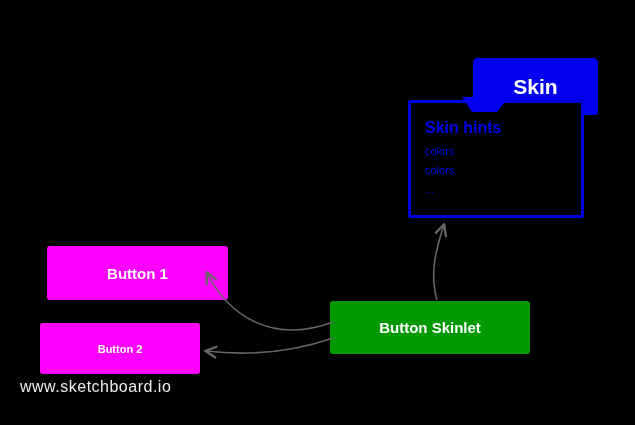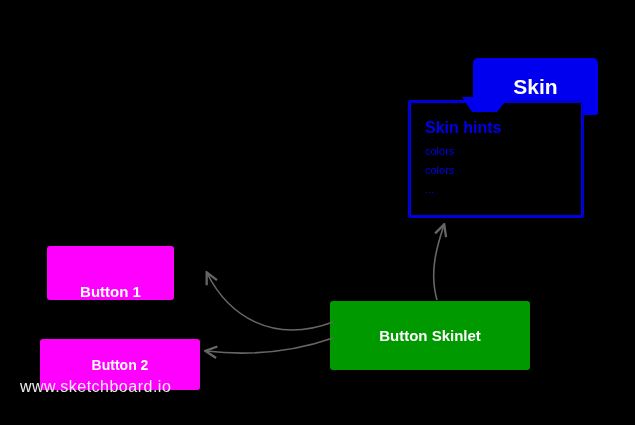--- a/index.html
+++ b/index.html
@@ -24,29 +24,29 @@
     background:#000000;border:3px solid #0000dd;border-radius:2px;
     display:block;color:#0000ee;box-sizing:border-box;
   }
   .hints-title{
     margin:16px 0 8px 14px;font-size:16px;font-weight:bold;color:#0000ee;
   }
   .hints-item{
     margin:7px 0 0 14px;font-size:11px;font-weight:normal;color:#0000ee;
   }
   .node-button1{
-    left:47px;top:246px;width:127px;height:54px;
-    background:#ff00ff;font-size:15px;align-items:flex-end;
+    left:47px;top:246px;width:181px;height:54px;
+    background:#ff00ff;font-size:15px;
   }
   .node-button2{
     left:40px;top:323px;width:160px;height:51px;
-    background:#ff00ff;font-size:14px;margin-top:16px;
+    background:#ff00ff;font-size:11px;
   }
   .node-skinlet{
-    left:330px;top:301px;width:200px;height:69px;
+    left:330px;top:301px;width:200px;height:53px;
     background:#009900;font-size:15px;
   }
   .watermark{
     position:absolute;left:20px;top:378px;
     color:#ededed;font-size:16px;font-weight:normal;letter-spacing:0.5px;
   }
   svg.overlay{
     position:absolute;inset:0;width:635px;height:425px;
     pointer-events:none;
   }

